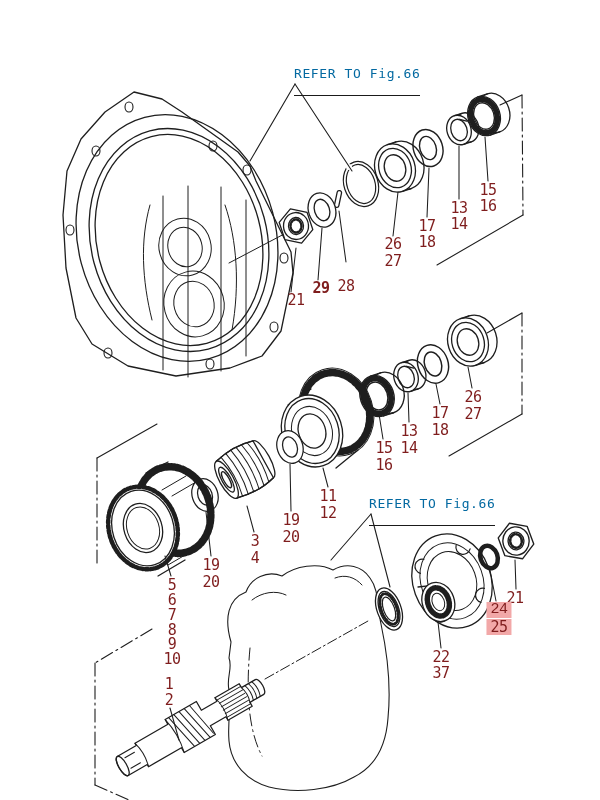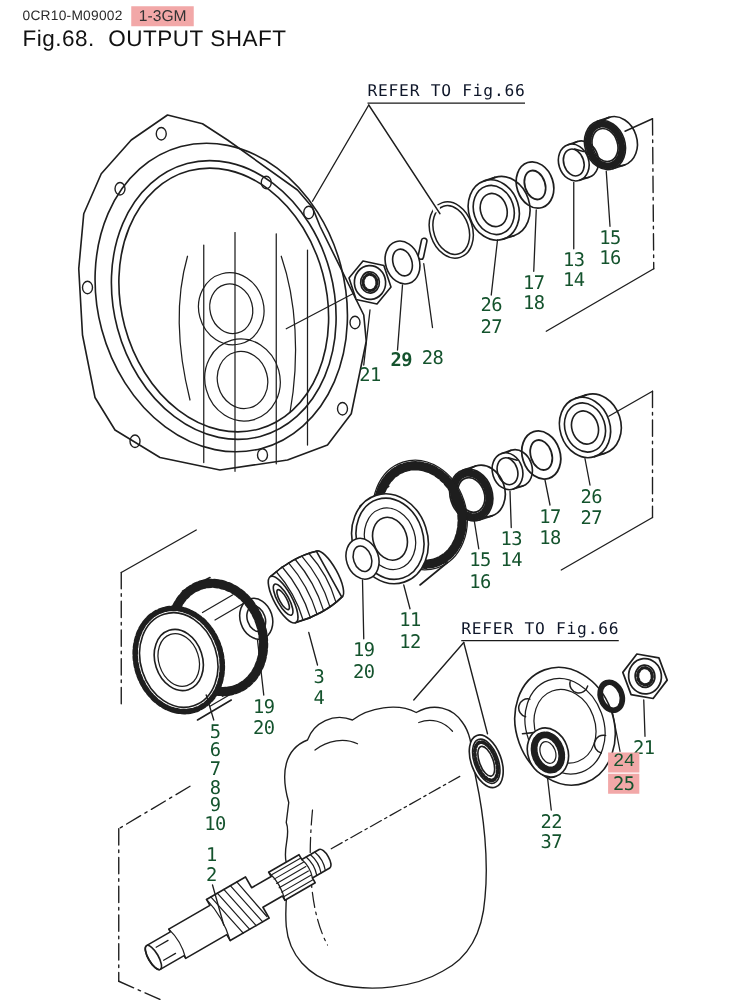--- a/index.html
+++ b/index.html
@@ -7,36 +7,31 @@
          font-family:"Liberation Sans",sans-serif;color:#1a1a1a;}
   .hdr{position:absolute;top:5px;left:18px;display:flex;align-items:center;gap:7px;}
   .doc-code{font-size:11px;letter-spacing:0.2px;color:#2a2a2a;}
   .model-tag{font-size:12.5px;padding:1px 6px;background:var(--hl,#f2a8a8);color:#333;}
   .fig-title{position:absolute;top:21px;left:18px;font-size:18px;letter-spacing:0.4px;
              color:#111;white-space:pre;}
   svg{position:absolute;left:0;top:0;}
   .label-layer{position:absolute;left:0;top:0;width:600px;height:800px;pointer-events:none;}
   .plabel{position:absolute;transform:translate(-50%,-50%);
           font-family:"DejaVu Sans Mono",monospace;font-size:15px;line-height:16px;
-          letter-spacing:-0.5px;color:#14532d;white-space:pre;text-align:right;}
+          letter-spacing:-0.5px;color:#7f1d1d;white-space:pre;text-align:right;}
   .plabel.hl{background:var(--hl,#f2a8a8);padding:0 4px;}
   .rlabel{position:absolute;font-family:"DejaVu Sans Mono",monospace;font-size:13px;
-          letter-spacing:0.6px;color:#0f172a;border-bottom:1.6px solid #1a1a1a;
-          padding-bottom:1px;white-space:pre;}
+          letter-spacing:0.6px;color:#0369a1;border-bottom:1.6px solid #1a1a1a;
+          padding-bottom:14px;white-space:pre;}
 </style>
 </head>
 <body>
 
 <div class="stage">
 
-  <div class="hdr">
-    <span class="doc-code">0CR10-M09002</span>
-    <span class="model-tag">1-3GM</span>
-  </div>
-  <div class="fig-title">Fig.68.  OUTPUT SHAFT</div>
 
   <svg width="600" height="800" viewBox="0 0 600 800">
     <defs>
       <g id="washer">
         <ellipse rx="13.5" ry="17.5" fill="#fff"></ellipse>
         <ellipse rx="7.5" ry="11"></ellipse>
       </g>
       <g id="needle">
         <ellipse cx="10" cy="0" rx="16" ry="20"></ellipse>
         <ellipse cx="0" cy="0" rx="16" ry="20" fill="#fff"></ellipse>

